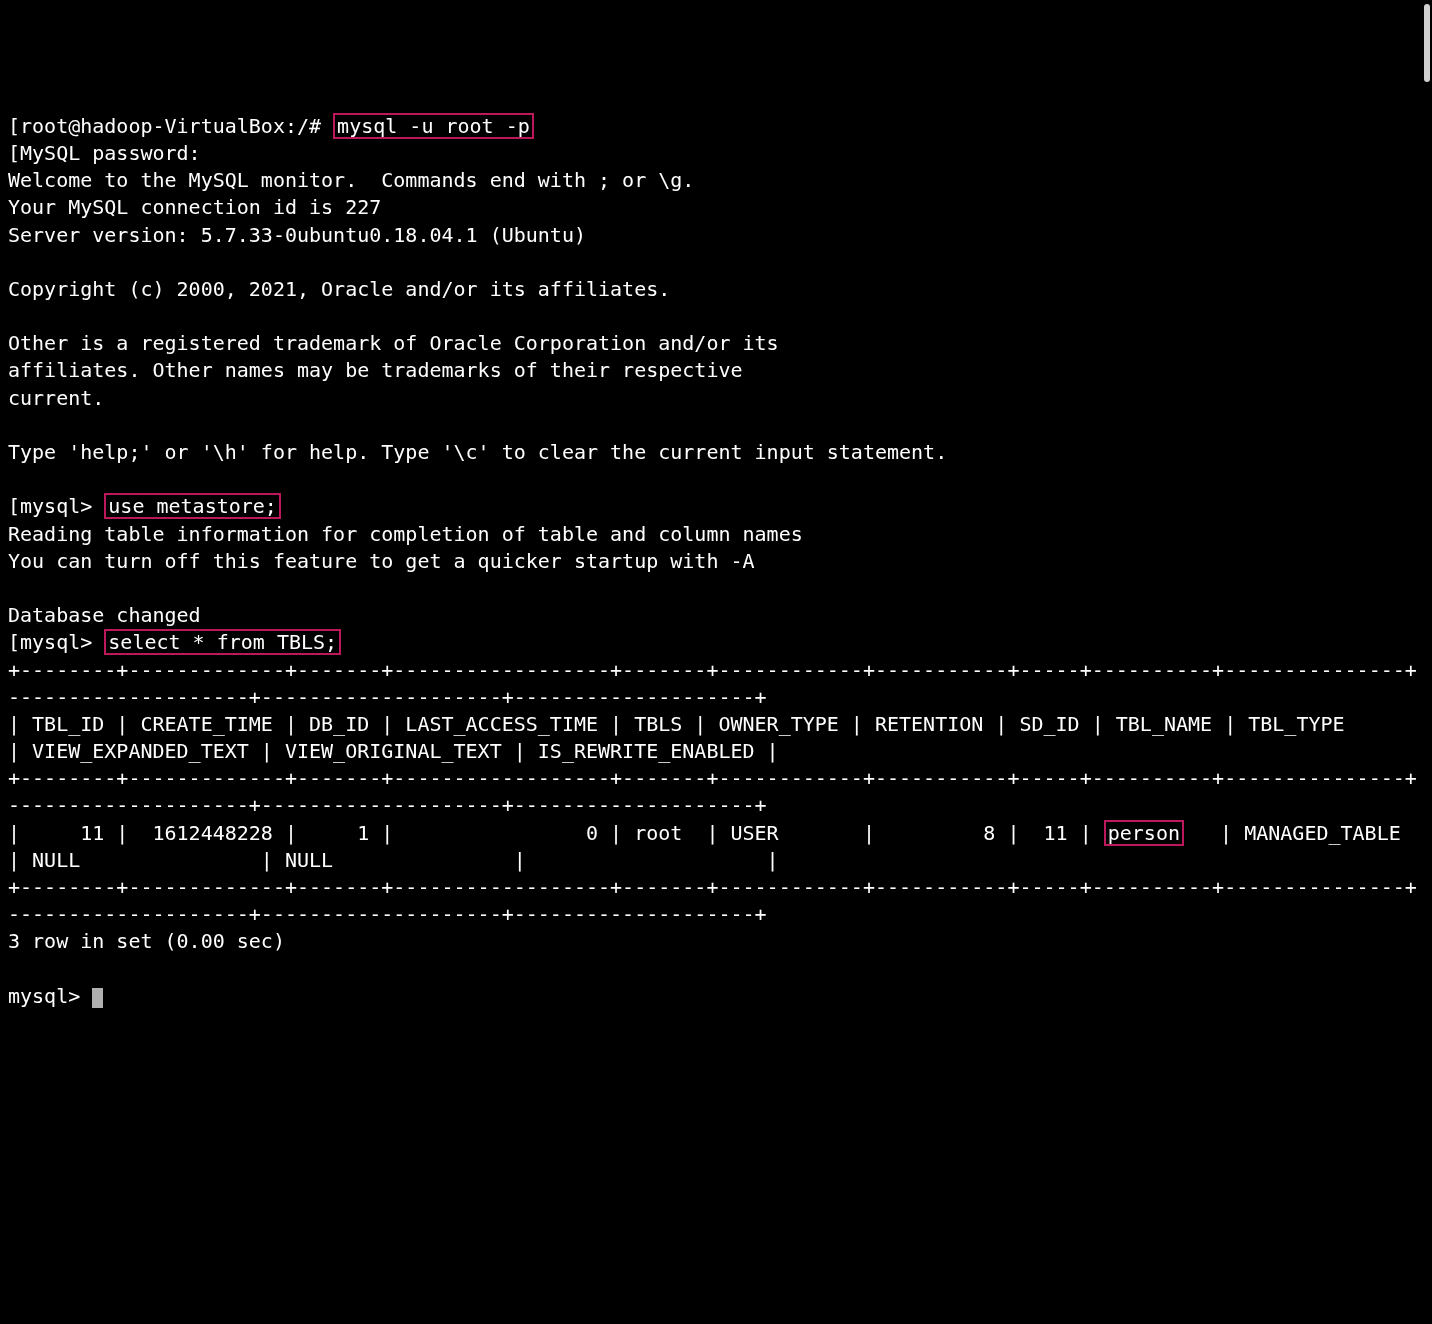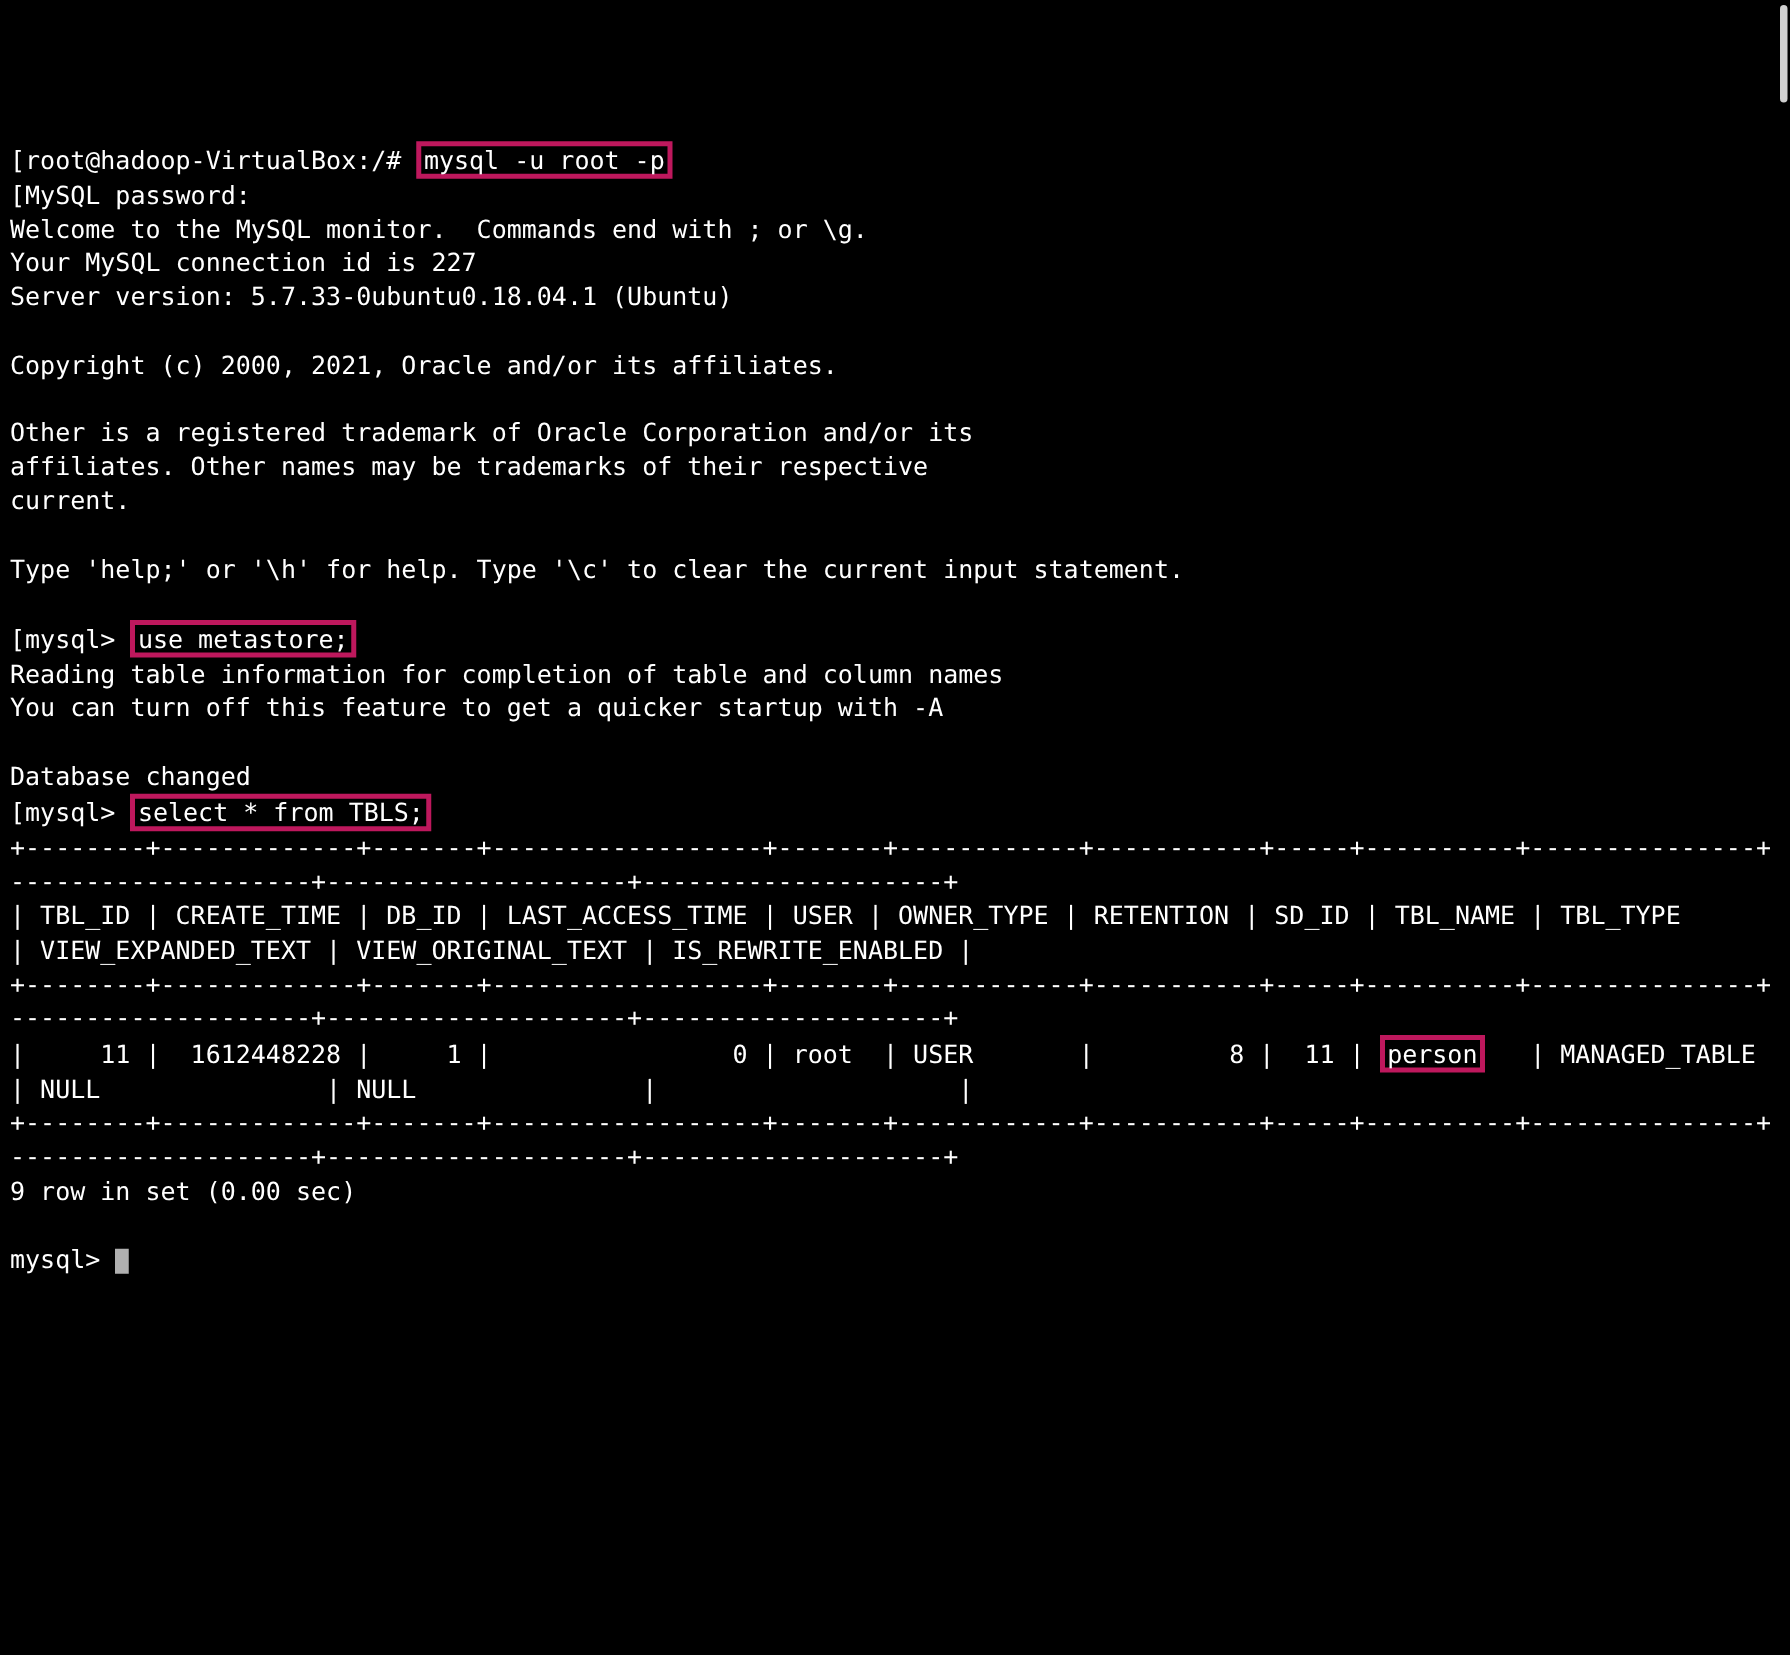--- a/index.html
+++ b/index.html
@@ -8,21 +8,21 @@
     color: #fff;
     font-family: "Menlo", "Monaco", "Consolas", monospace;
     font-size: 20px;
     line-height: 1.36;
     padding: 4px 8px;
     width: 1432px;
     white-space: pre-wrap;
     word-break: break-all;
   }
   .hl {
-    border: 4px solid #be185d;
+    border: 2px solid #be185d;
     padding: 0 2px;
     display: inline-block;
     line-height: 1.1;
   }
   .cursor {
     display: inline-block;
     width: 11px;
     height: 20px;
     background: #b0b0b0;
     vertical-align: text-bottom;
@@ -56,24 +56,24 @@
 <span></span>
 <span>Type 'help;' or '\h' for help. Type '\c' to clear the current input statement.</span>
 <span></span>
 <span>[mysql&gt; </span><span class="hl">use metastore;</span>
 <span>Reading table information for completion of table and column names</span>
 <span>You can turn off this feature to get a quicker startup with -A</span>
 <span></span>
 <span>Database changed</span>
 <span>[mysql&gt; </span><span class="hl">select * from TBLS;</span>
 <span>+--------+-------------+-------+------------------+-------+------------+-----------+-----+----------+---------------+--------------------+--------------------+--------------------+</span>
-<span>| TBL_ID | CREATE_TIME | DB_ID | LAST_ACCESS_TIME | USER | OWNER_TYPE | RETENTION | SD_ID | TBL_NAME | TBL_TYPE      | VIEW_EXPANDED_TEXT | VIEW_ORIGINAL_TEXT | IS_REWRITE_ENABLED |</span>
+<span>| TBL_ID | CREATE_TIME | DB_ID | LAST_ACCESS_TIME | TBLS | OWNER_TYPE | RETENTION | SD_ID | TBL_NAME | TBL_TYPE      | VIEW_EXPANDED_TEXT | VIEW_ORIGINAL_TEXT | IS_REWRITE_ENABLED |</span>
 <span>+--------+-------------+-------+------------------+-------+------------+-----------+-----+----------+---------------+--------------------+--------------------+--------------------+</span>
 <span>|     11 |  1612448228 |     1 |                0 | root  | USER       |         8 |  11 | </span><span class="hl">person</span><span>   | MANAGED_TABLE | NULL               | NULL               |                    |</span>
 <span>+--------+-------------+-------+------------------+-------+------------+-----------+-----+----------+---------------+--------------------+--------------------+--------------------+</span>
-<span>9 row in set (0.00 sec)</span>
+<span>3 row in set (0.00 sec)</span>
 
 <span>mysql&gt; </span><span class="cursor"></span></div>
 
 <div class="scrollbar"></div>
 
 
 
 
 </body></html>

